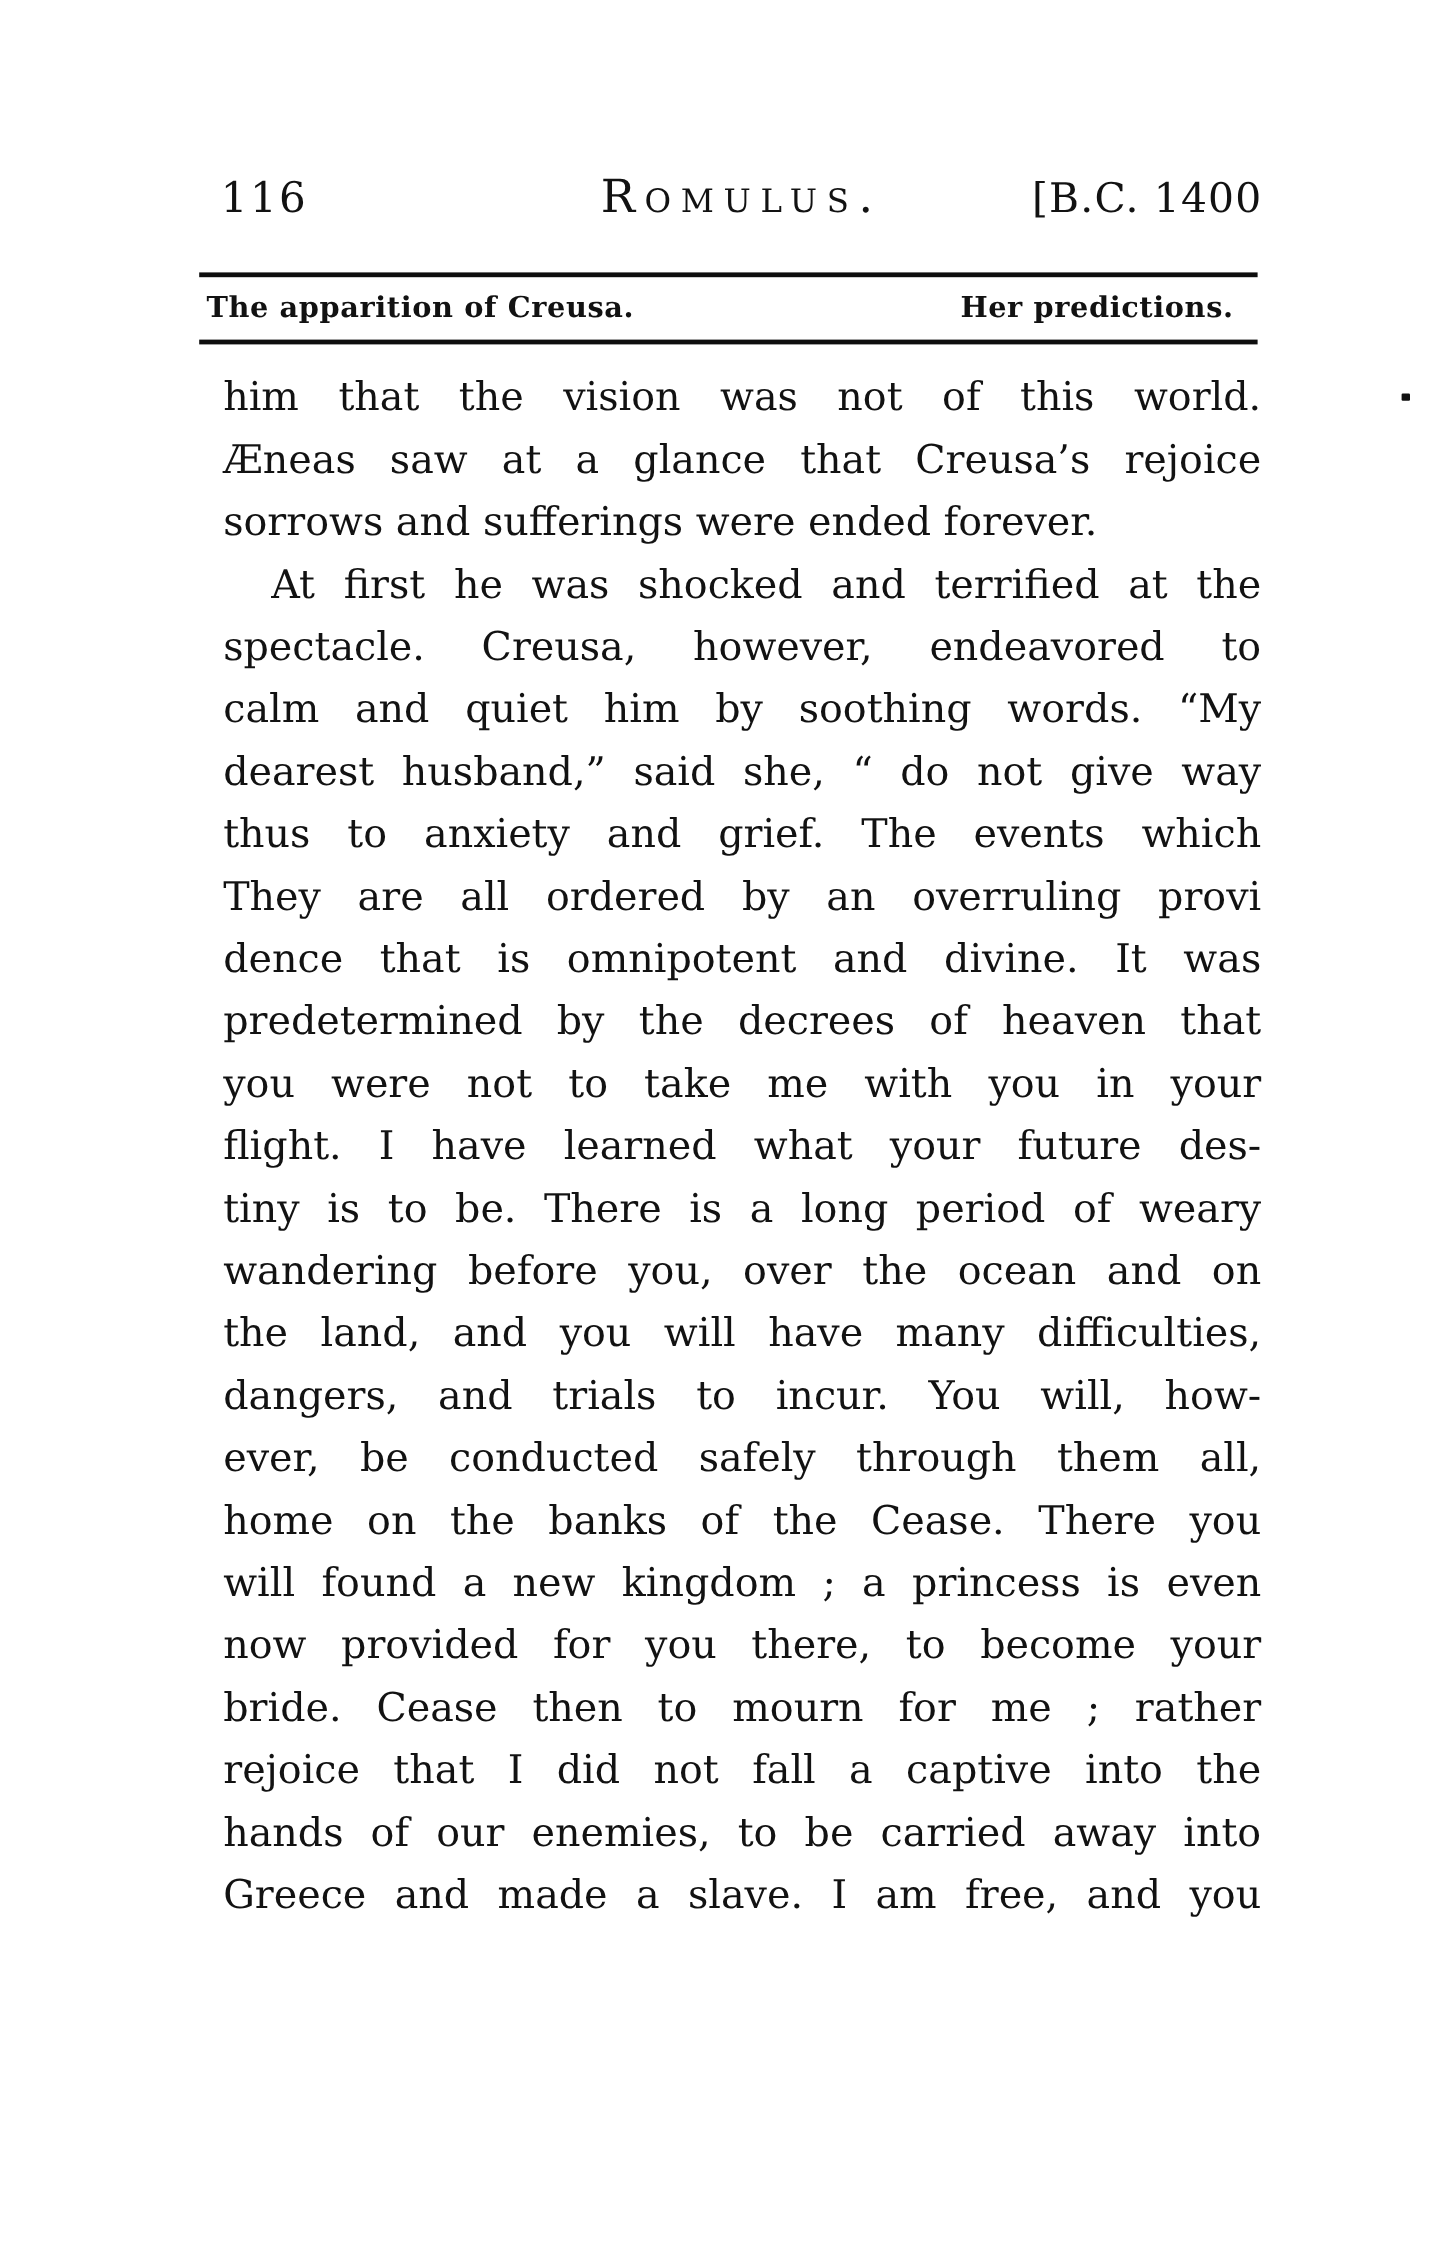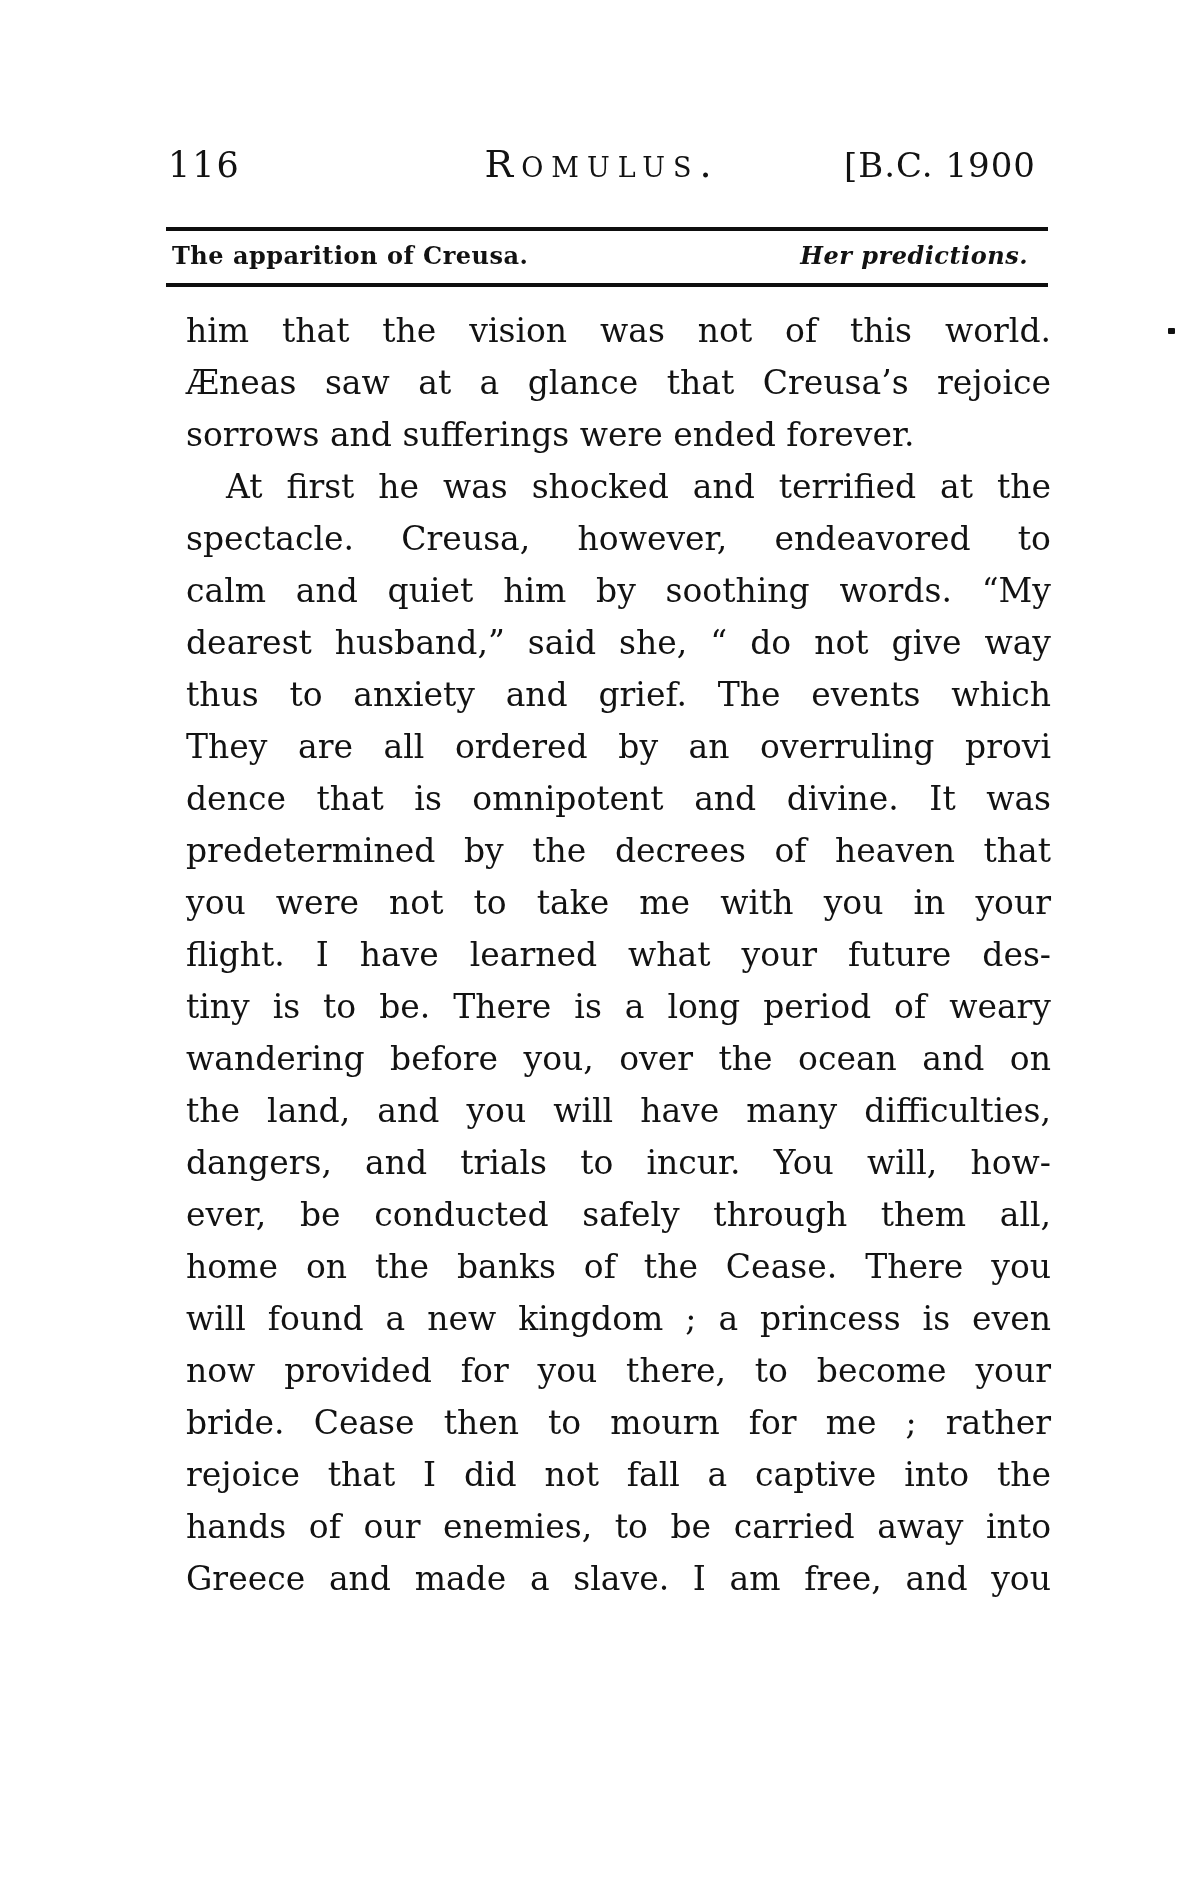--- a/index.html
+++ b/index.html
@@ -14,21 +14,21 @@
     background: #ffffff;
     overflow: hidden;
     font-family: "DejaVu Serif", "Liberation Serif", serif;
     color: #121212;
   }
 
   
   .running-header {
     position: absolute;
     top: 142px;
-    left: 168px;
+    left: 184px;
     width: 868px;
     display: grid;
     grid-template-columns: 1fr auto 1fr;
     align-items: baseline;
   }
   .folio {
     justify-self: start;
     font-size: 35px;
     letter-spacing: 2px;
   }
@@ -62,21 +62,21 @@
     left: 172px;
     width: 866px;
     display: flex;
     justify-content: space-between;
     align-items: baseline;
     font-weight: 700;
     font-size: 24px;
     letter-spacing: 0.5px;
     gap: 23px;
   }
-  .caption-right { padding-right: 10px; font-style: italic; }
+  .caption-right { padding-right: 10px; }
 
   
   .body-text {
     position: absolute;
     top: 305px;
     left: 186px;
     width: 865px;
     font-size: 33px;
     line-height: 52px;
   }
@@ -103,21 +103,21 @@
   }
 </style>
 </head>
 <body>
 
 <div class="sheet">
 
   <div class="running-header">
     <span class="folio">116</span>
     <span class="running-title">Romulus.</span>
-    <span class="header-date">[B.C. 1900</span>
+    <span class="header-date">[B.C. 1400</span>
   </div>
 
   <div class="rule rule-top"></div>
 
   <div class="caption-row">
     <span class="caption-left">The apparition of Creusa.</span>
     <span class="caption-right">Her predictions.</span>
   </div>
 
   <div class="rule rule-bottom"></div>

